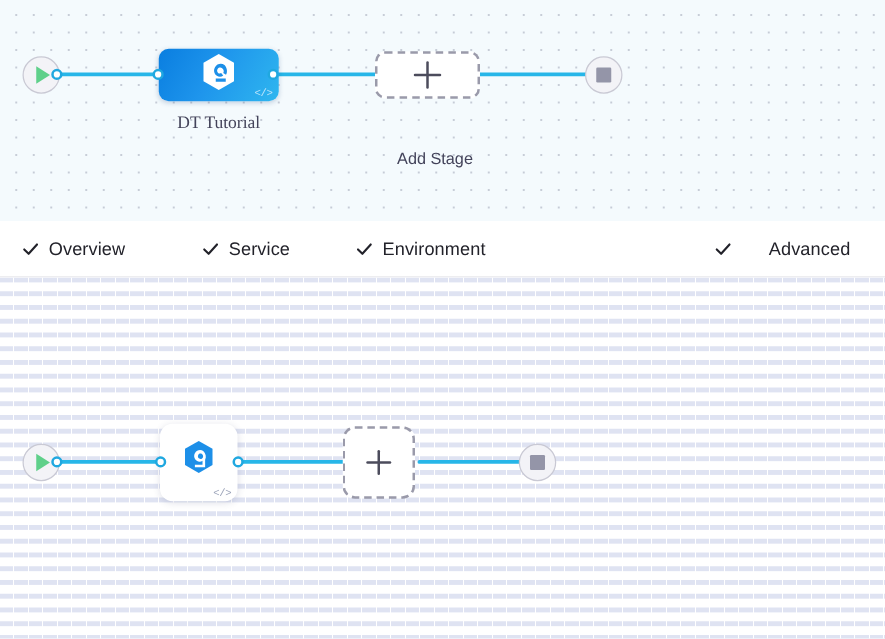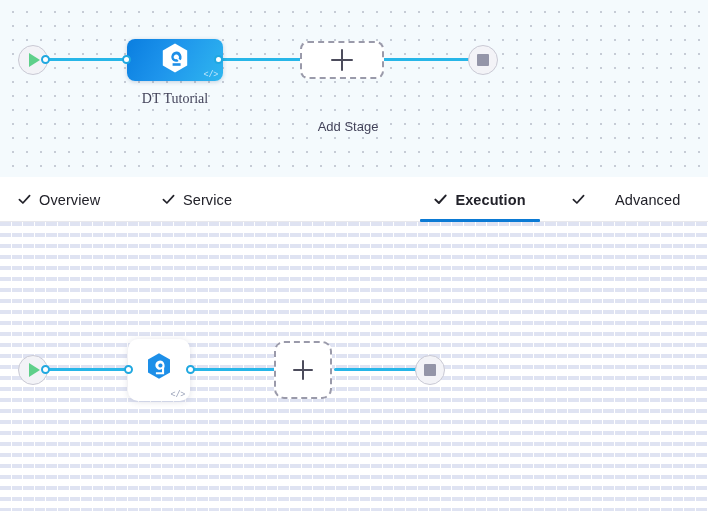--- a/index.html
+++ b/index.html
@@ -270,29 +270,29 @@
 
     <div class="tab" style="left:16px;">
       <span class="check">
         <svg width="13" height="13" viewBox="0 0 13 13">
           <path d="M1.4 6.6 L4.9 10.0 L11.6 2.6" stroke="#22222a" stroke-width="1.7" fill="none" stroke-linecap="round" stroke-linejoin="round"></path>
         </svg>
       </span>
       <span class="tab-label">Overview</span>
     </div>
 
-
-    <div class="tab active" style="left:420px; width:120px; justify-content:center;">
+    <div class="tab" style="left:283px;">
       <span class="check">
         <svg width="13" height="13" viewBox="0 0 13 13">
-          <path d="M1.4 6.6 L4.9 10.0 L11.6 2.6" stroke="#22222a" stroke-width="2.0" fill="none" stroke-linecap="round" stroke-linejoin="round"></path>
-        </svg>
-      </span>
-      <span class="tab-label">Execution</span>
-    </div>
+          <path d="M1.4 6.6 L4.9 10.0 L11.6 2.6" stroke="#22222a" stroke-width="1.7" fill="none" stroke-linecap="round" stroke-linejoin="round"></path>
+        </svg>
+      </span>
+      <span class="tab-label">Environment</span>
+    </div>
+
 
     <div class="tab" style="left:570px;gap:30px;">
       <span class="check">
         <svg width="13" height="13" viewBox="0 0 13 13">
           <path d="M1.4 6.6 L4.9 10.0 L11.6 2.6" stroke="#22222a" stroke-width="1.7" fill="none" stroke-linecap="round" stroke-linejoin="round"></path>
         </svg>
       </span>
       <span class="tab-label">Advanced</span>
     </div>
   </div>

